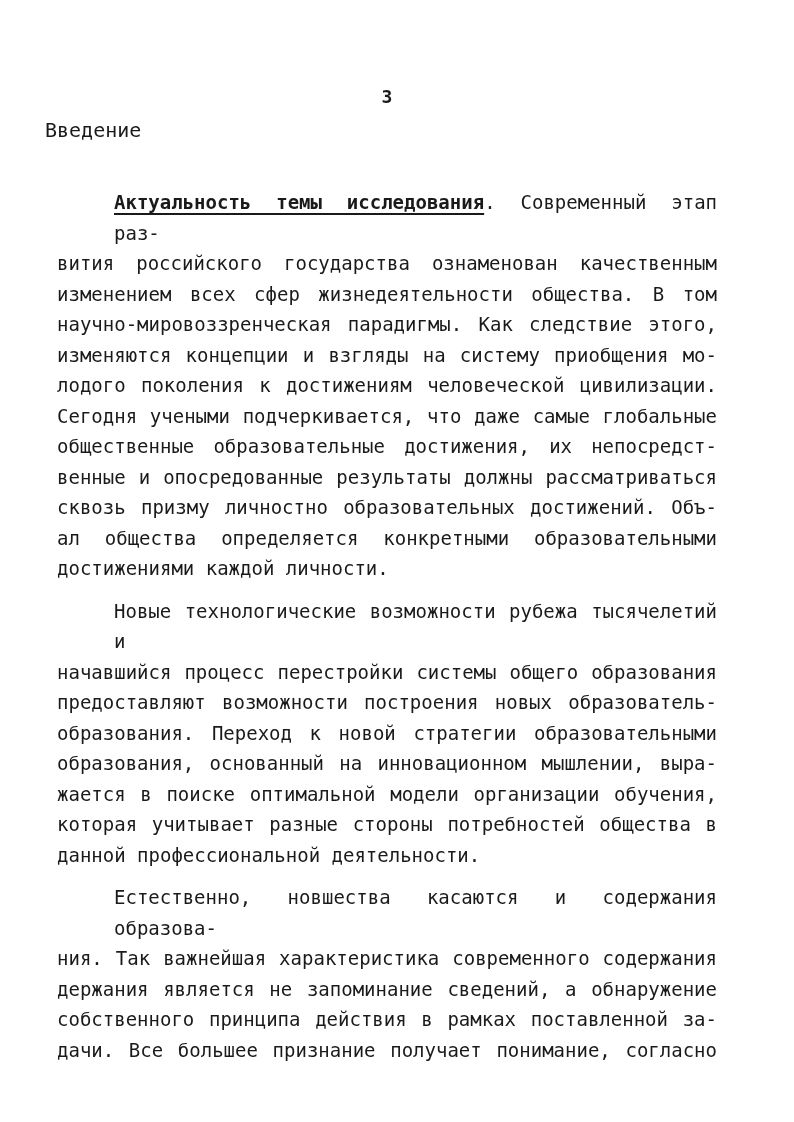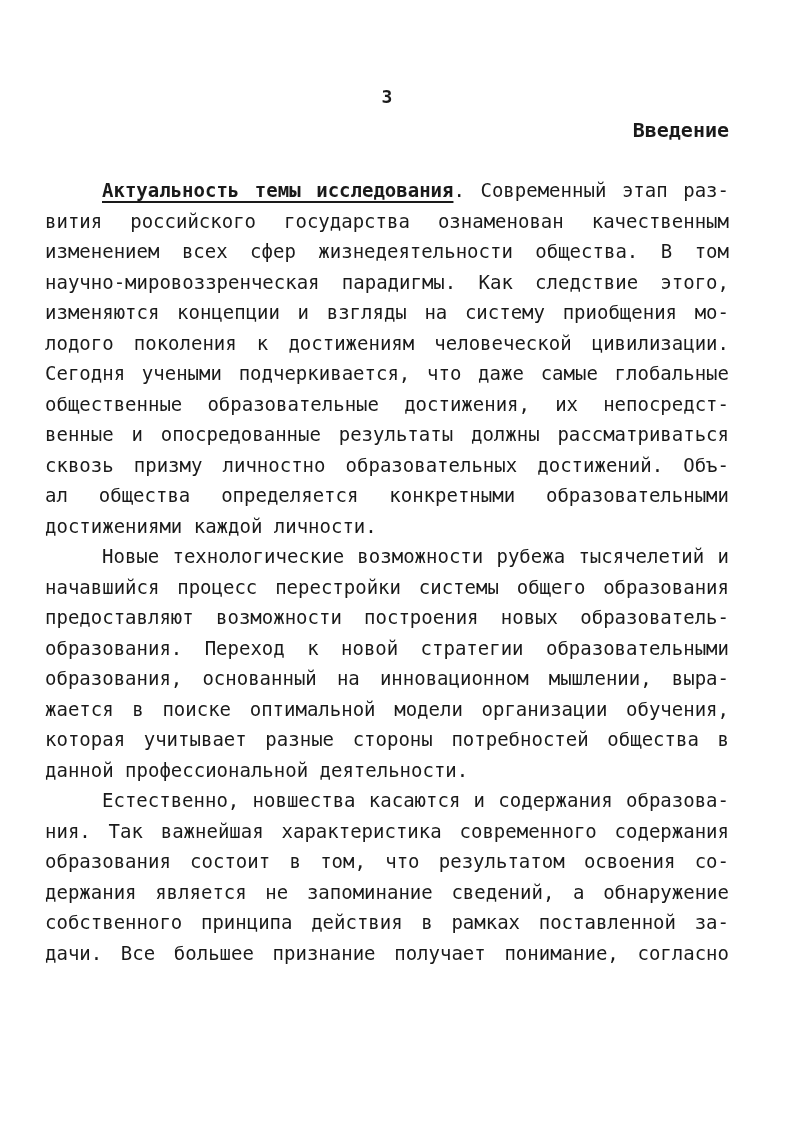--- a/index.html
+++ b/index.html
@@ -25,34 +25,34 @@
     font-size: 18px;
     font-weight: bold;
     line-height: 22px;
   }
   .doc-title {
     position: absolute;
     top: 118px;
     left: 45px;
     width: 684px;
     margin: 0;
-    text-align: right;
+    text-align: left;
     font-size: 20px;
-    font-weight: bold;
+    font-weight: normal;
     line-height: 24px;
   }
   .body-text {
     position: absolute;
     top: 175px;
     left: 45px;
     width: 684px;
     font-size: 19px;
     line-height: 30.5px;
   }
-  .paragraph { margin: 0; }
+  .paragraph { margin: 12px; }
   .line {
     text-align: justify;
     text-align-last: justify;
     white-space: nowrap;
     
     white-space: normal;
   }
   .line.indent { padding-left: 57px; }
   .line.endline { text-align-last: left; }
   .lead {
@@ -89,19 +89,18 @@
         <div class="line">предоставляют возможности построения новых образователь-</div>
         <div class="line">образования. Переход к новой стратегии образовательными</div>
         <div class="line">образования, основанный на инновационном мышлении, выра-</div>
         <div class="line">жается в поиске оптимальной модели организации обучения,</div>
         <div class="line">которая учитывает разные стороны потребностей общества в</div>
         <div class="line endline">данной профессиональной деятельности.</div>
       </div>
       <div class="paragraph">
         <div class="line indent">Естественно, новшества касаются и содержания образова-</div>
         <div class="line">ния. Так важнейшая характеристика современного содержания</div>
-        <div class="line">образования состоит в том, что результатом освоения со-</div>
         <div class="line">держания является не запоминание сведений, а обнаружение</div>
         <div class="line">собственного принципа действия в рамках поставленной за-</div>
         <div class="line">дачи. Все большее признание получает понимание, согласно</div>
       </div>
     </div>
 </div>
 
 </body></html>

